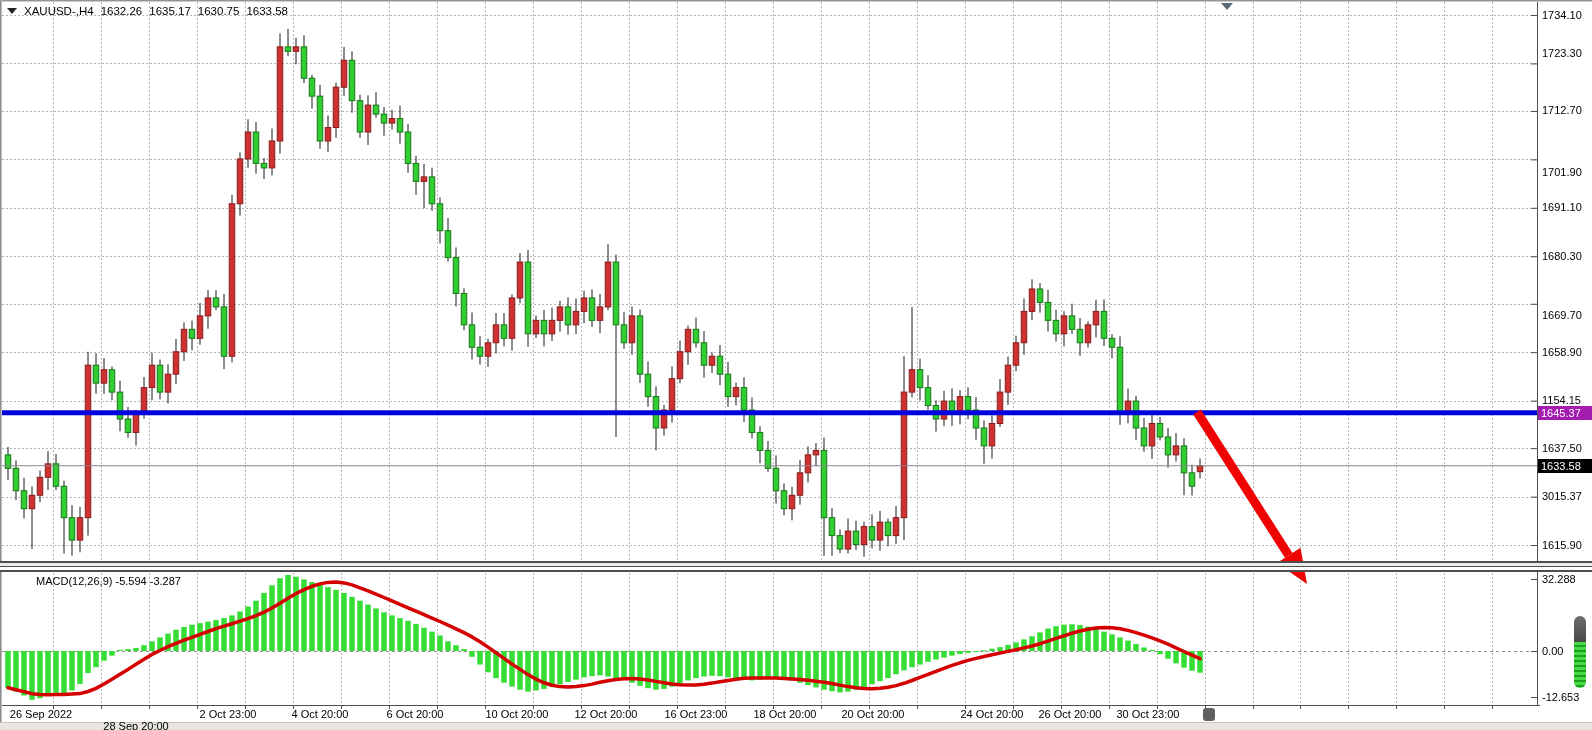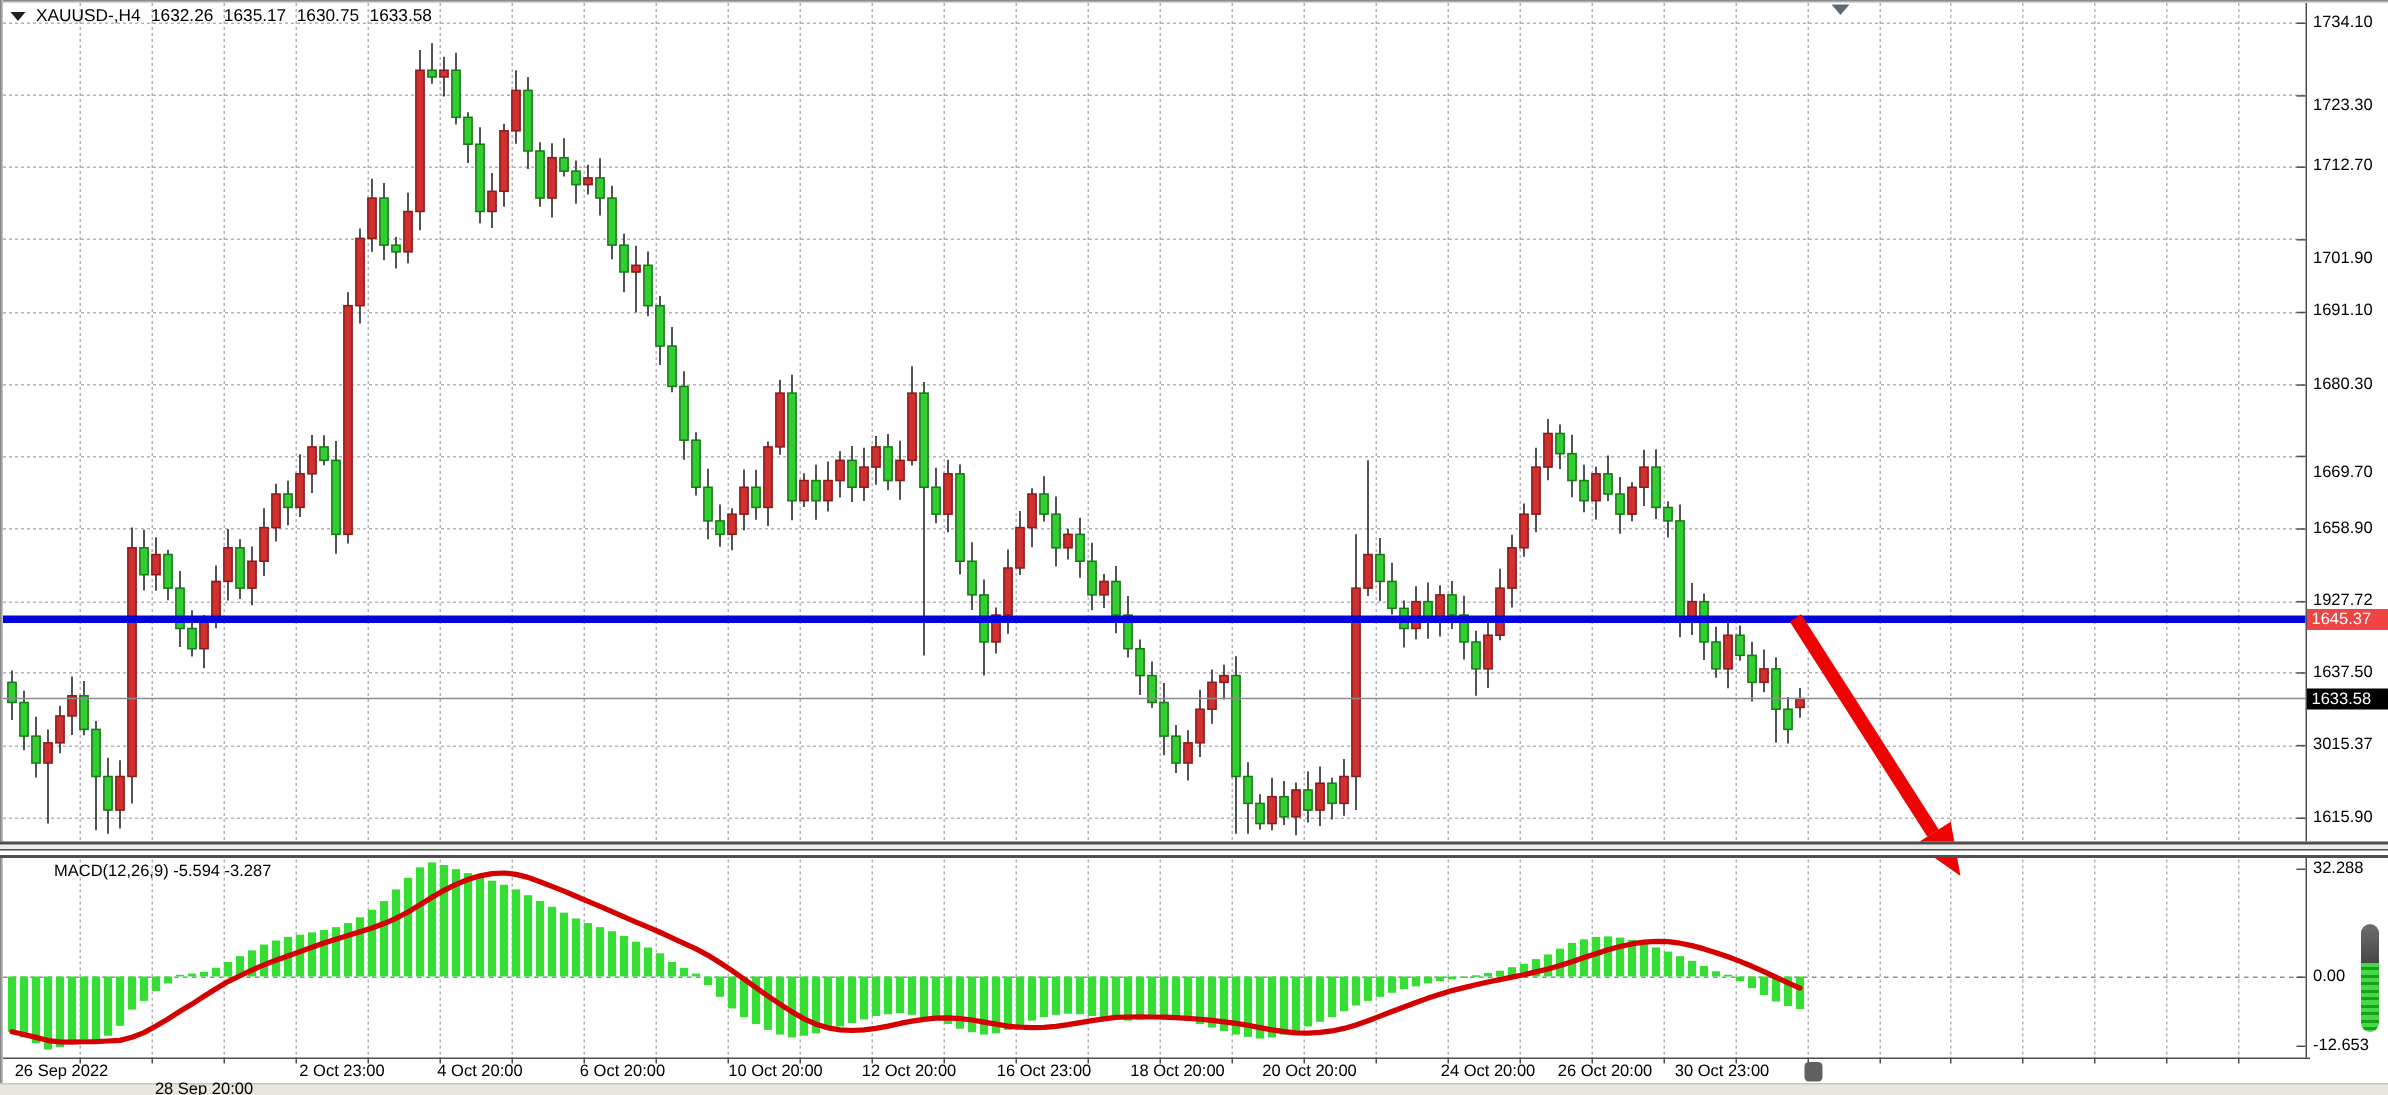--- a/index.html
+++ b/index.html
@@ -647,49 +647,49 @@
     <span>1632.26</span>
     <span>1635.17</span>
     <span>1630.75</span>
     <span>1633.58</span>
   </div>
 
   <div class="shift-marker"></div>
 
   <div id="price-axis">
       <div class="axis-label" style="top: 8.5px;">1734.10</div>
-      <div class="axis-label" style="top: 64px; text-align: center;">1723.30</div>
+      <div class="axis-label" style="top: 47px; text-align: center;">1723.30</div>
       <div class="axis-label" style="top: 104.458px;">1712.70</div>
       <div class="axis-label" style="top: 166px;">1701.90</div>
       <div class="axis-label" style="top: 201.312px;">1691.10</div>
       <div class="axis-label" style="top: 249.739px;">1680.30</div>
       <div class="axis-label" style="top: 297.27px; margin-top: 12px;">1669.70</div>
       <div class="axis-label" style="top: 345.697px;">1658.90</div>
-      <div class="axis-label" style="top: 394.124px;">1927.72</div>
+      <div class="axis-label" style="top: 394.124px;">1154.15</div>
       <div class="axis-label" style="top: 441.654px;">1637.50</div>
       <div class="axis-label" style="top: 490.082px;">3015.37</div>
       <div class="axis-label" style="top: 538.509px;">1615.90</div>
     </div>
   <div id="date-axis">
       <div class="date-label" style="left: -4px;">26 Sep 2022</div>
       <div class="date-label" style="left: 91px; margin-top: 12px;">28 Sep 20:00</div>
       <div class="date-label" style="left: 183px;">2 Oct 23:00</div>
       <div class="date-label" style="left: 275px;">4 Oct 20:00</div>
       <div class="date-label" style="left: 370px;">6 Oct 20:00</div>
       <div class="date-label" style="left: 472px;">10 Oct 20:00</div>
       <div class="date-label" style="left: 561px;">12 Oct 20:00</div>
       <div class="date-label" style="left: 651px;">16 Oct 23:00</div>
       <div class="date-label" style="left: 740px;">18 Oct 20:00</div>
       <div class="date-label" style="left: 828px;">20 Oct 20:00</div>
       <div class="date-label" style="left: 947px;">24 Oct 20:00</div>
       <div class="date-label" style="left: 1025px;">26 Oct 20:00</div>
       <div class="date-label" style="left: 1103px;">30 Oct 23:00</div>
     </div>
 
-  <div class="price-tag" id="blue-tag" style="background: #ef4444; top: 405.865px;">1645.37</div>
+  <div class="price-tag" id="blue-tag" style="background: #a21caf; top: 405.865px;">1645.37</div>
   <div class="price-tag" id="current-tag" style="background: rgb(0, 0, 0); top: 458.732px;">1633.58</div>
 
   <div class="splitter">
     <div class="splitter-inner"></div>
   </div>
 
   <div class="macd-label">MACD(12,26,9) -5.594 -3.287</div>
   <div id="macd-axis">
       <div class="axis-label" style="top: 572.5px;">32.288</div>
       <div class="axis-label" style="top: 644.5px;">0.00</div>

